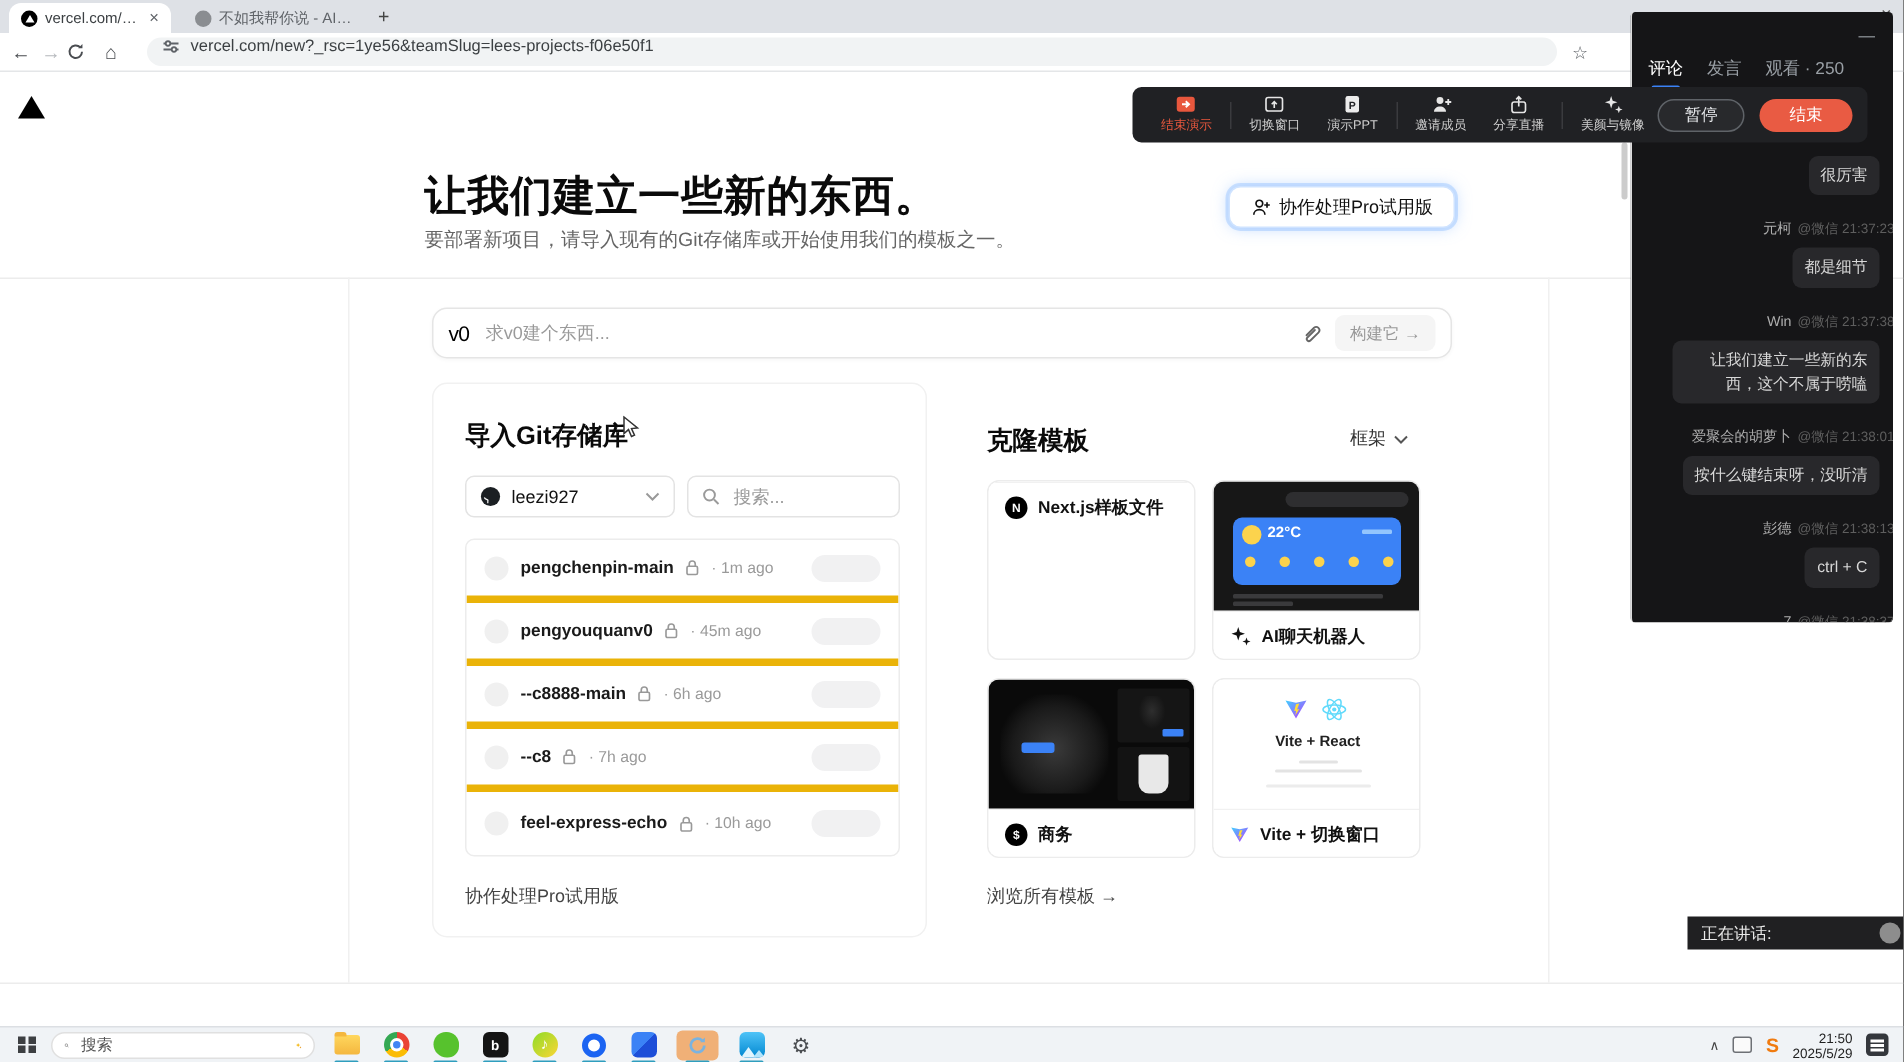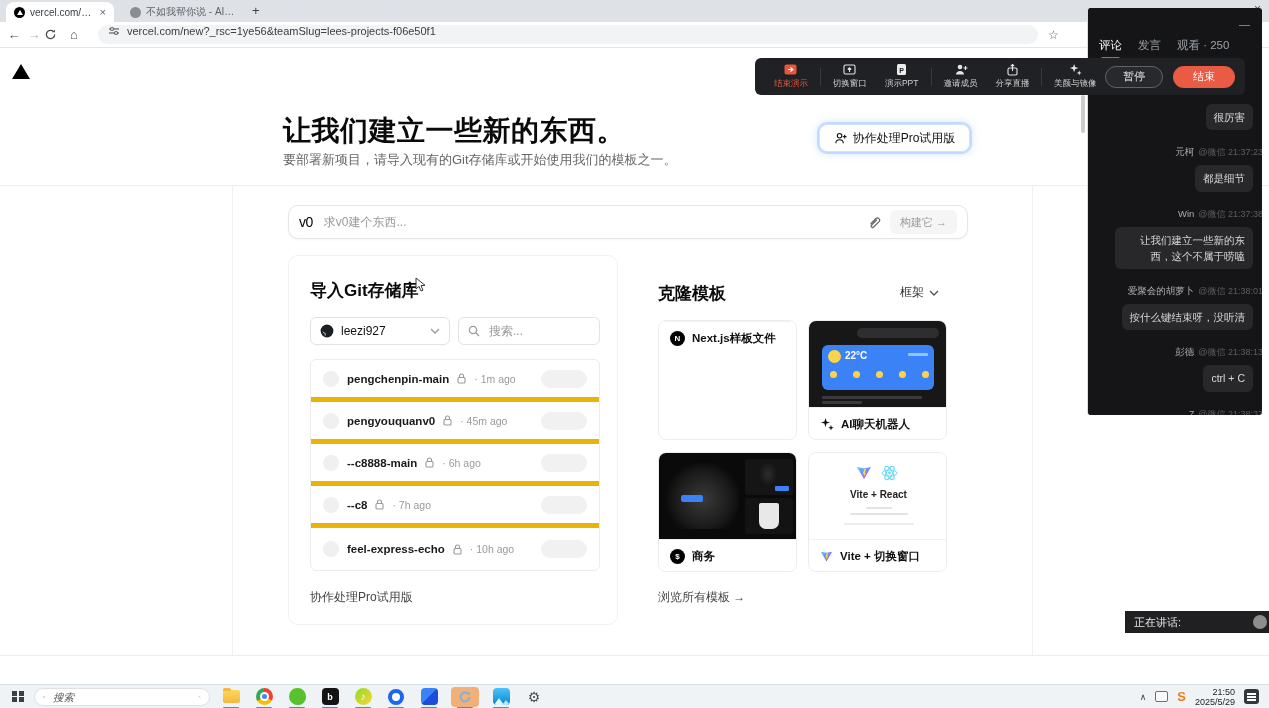--- a/index.html
+++ b/index.html
@@ -78,21 +78,21 @@
   .mhead .meta{color:#5e5e5e;font-size:9px;margin-left:4px;}
   .pscroll{position:absolute;left:1081px;top:95px;width:4px;height:38px;background:#cccccc;border-radius:2px;z-index:21;}
   
   .speaking{position:absolute;left:1125px;top:611px;width:144px;height:22px;background:#202022;color:#e8e8e8;font-size:11px;display:flex;align-items:center;padding:0 9px;z-index:15;}
   .speaking .dot{position:absolute;right:2px;top:4px;width:14px;height:14px;border-radius:50%;background:#8d8d8d;}
   
   .taskbar{position:absolute;left:0;top:684px;width:1269px;height:24px;background:#f0f3f6;border-top:1px solid #dcdfe3;display:flex;align-items:center;z-index:40;}
   .startlogo{margin-left:12px;width:12px;height:12px;display:grid;grid-template-columns:5px 5px;grid-template-rows:5px 5px;gap:1.5px;}
   .startlogo i{background:#3d3f42;}
   .tsearch{margin-left:10px;width:176px;height:18px;background:#fff;border:1px solid #e0e0e0;border-radius:9px;display:flex;align-items:center;gap:6px;padding:0 8px;}
-  .tsearch input{border:none;outline:none;flex:1;font-size:10.5px;background:transparent;color:#444;font-style:italic;}
+  .tsearch input{border:none;outline:none;flex:1;font-size:10.5px;background:transparent;color:#444;}
   .tsearch input::placeholder{color:#555;}
   .tico{width:24px;height:20px;margin-left:9px;position:relative;display:flex;align-items:center;justify-content:center;}
   .tico .ul{position:absolute;bottom:-2px;left:4px;width:16px;height:2px;border-radius:1px;background:#2f9ebe;}
   .appsq{width:17px;height:17px;border-radius:4px;}
   .active-app{background:#f0b077;border-radius:4px;width:28px;height:20px;display:flex;align-items:center;justify-content:center;}
   .tray{margin-left:auto;display:flex;align-items:center;gap:9px;padding-right:10px;}
   .clock{font-size:9px;color:#1f1f1f;text-align:right;line-height:10px;}
   .imeicon{width:15px;height:15px;background:#34373c;border-radius:3px;position:relative;}
   .imeicon:before{content:"";position:absolute;left:3px;top:4px;width:9px;height:1.5px;background:#fff;box-shadow:0 3px 0 #fff,0 6px 0 #fff;}
   .sq-outline{width:13px;height:11px;border:1px solid #6d7075;border-radius:2px;background:#fafafa;}

